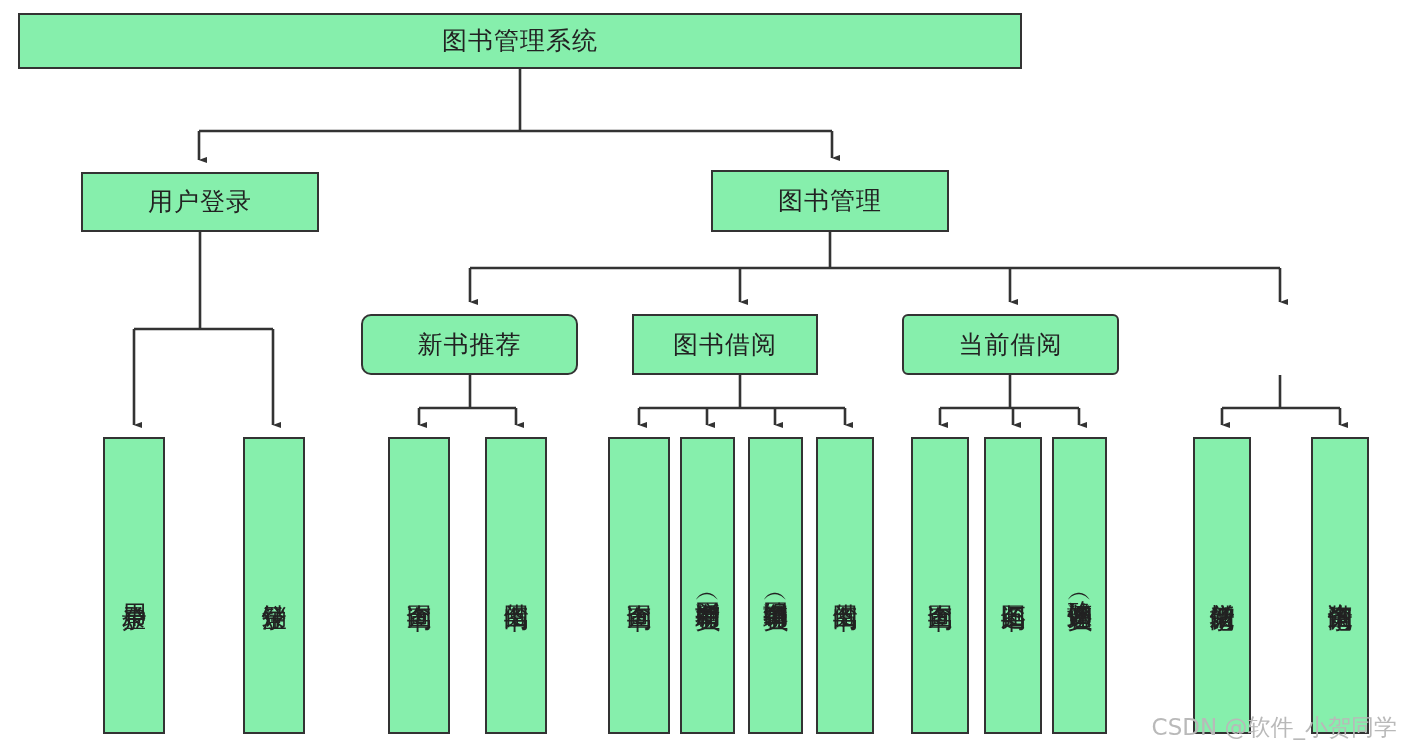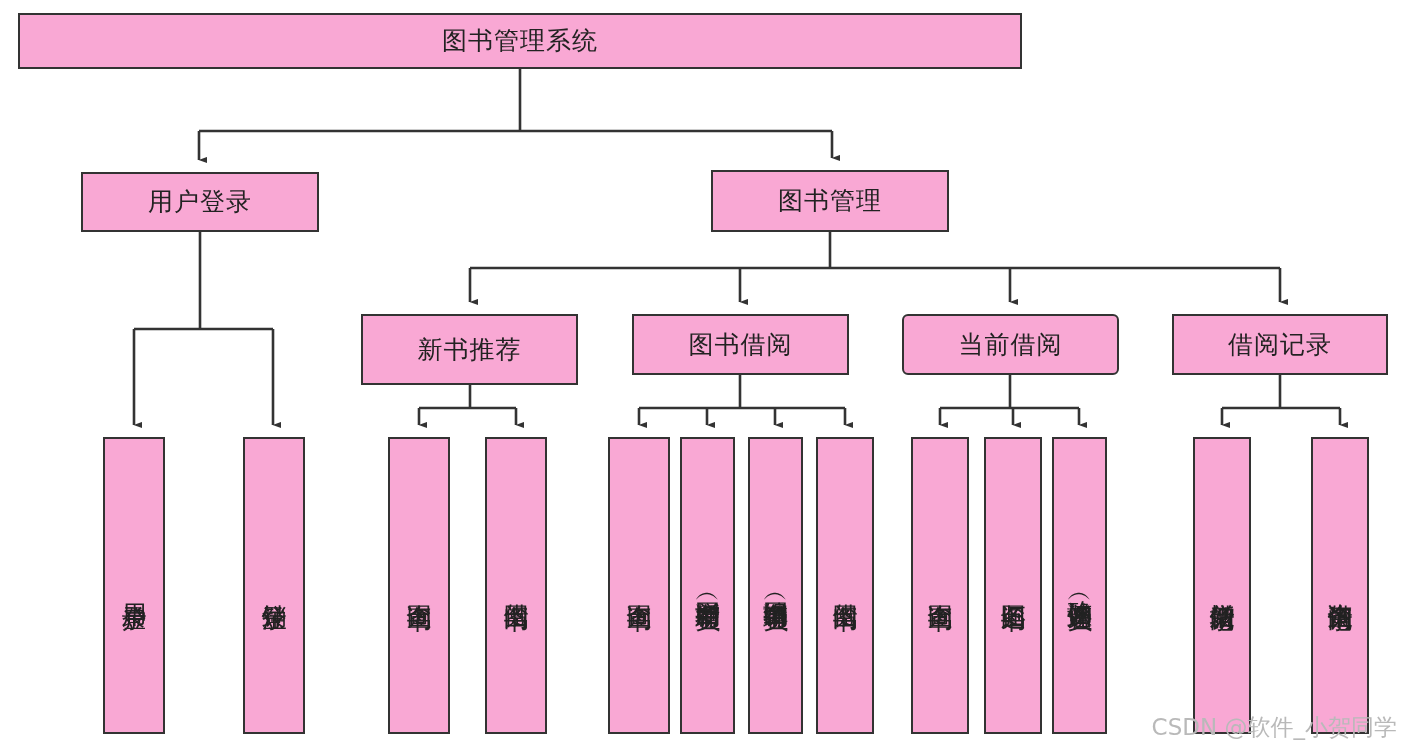--- a/index.html
+++ b/index.html
@@ -22,21 +22,21 @@
     position: absolute;
     left: 0;
     top: 0;
     width: 1405px;
     height: 747px;
     pointer-events: none;
   }
   .node {
     position: absolute;
     box-sizing: border-box;
-    background: #f9a8d4;
+    background: #86efac;
     border: 2.6px solid #333333;
     display: flex;
     align-items: center;
     justify-content: center;
     color: #222222;
     z-index: 2;
   }
   .node-h {
     font-size: 25px;
     line-height: 1.1;
@@ -139,32 +139,29 @@
     <span>图书管理系统</span>
   </div>
 
   <div class="node node-h" style="left:81px; top:172px; width:238px; height:60px;">
     <span>用户登录</span>
   </div>
   <div class="node node-h" style="left:711px; top:170px; width:238px; height:62px;">
     <span>图书管理</span>
   </div>
 
-  <div class="node node-h" style="left:361px; top:314px; width:217px; height:71px;">
+  <div class="node node-h" style="left:361px; top:314px; width:217px; height:61px;border-radius:10px;">
     <span>新书推荐</span>
   </div>
-  <div class="node node-h" style="left:632px; top:314px; width:217px; height:61px;">
+  <div class="node node-h" style="left:632px; top:314px; width:186px; height:61px;">
     <span>图书借阅</span>
   </div>
   <div class="node node-h" style="left:902px; top:314px; width:217px; height:61px;border-radius:6px;">
     <span>当前借阅</span>
   </div>
-  <div class="node node-h" style="left:1172px; top:314px; width:216px; height:61px;">
-    <span>借阅记录</span>
-  </div>
 
   <div class="node node-v" style="left:103px; top:437px; width:62px; height:297px;">
     <span class="vtext">用户登录</span>
   </div>
   <div class="node node-v" style="left:243px; top:437px; width:62px; height:297px;">
     <span class="vtext">注销登录</span>
   </div>
 
   <div class="node node-v" style="left:388px; top:437px; width:62px; height:297px;">
     <span class="vtext">查询图书</span>

